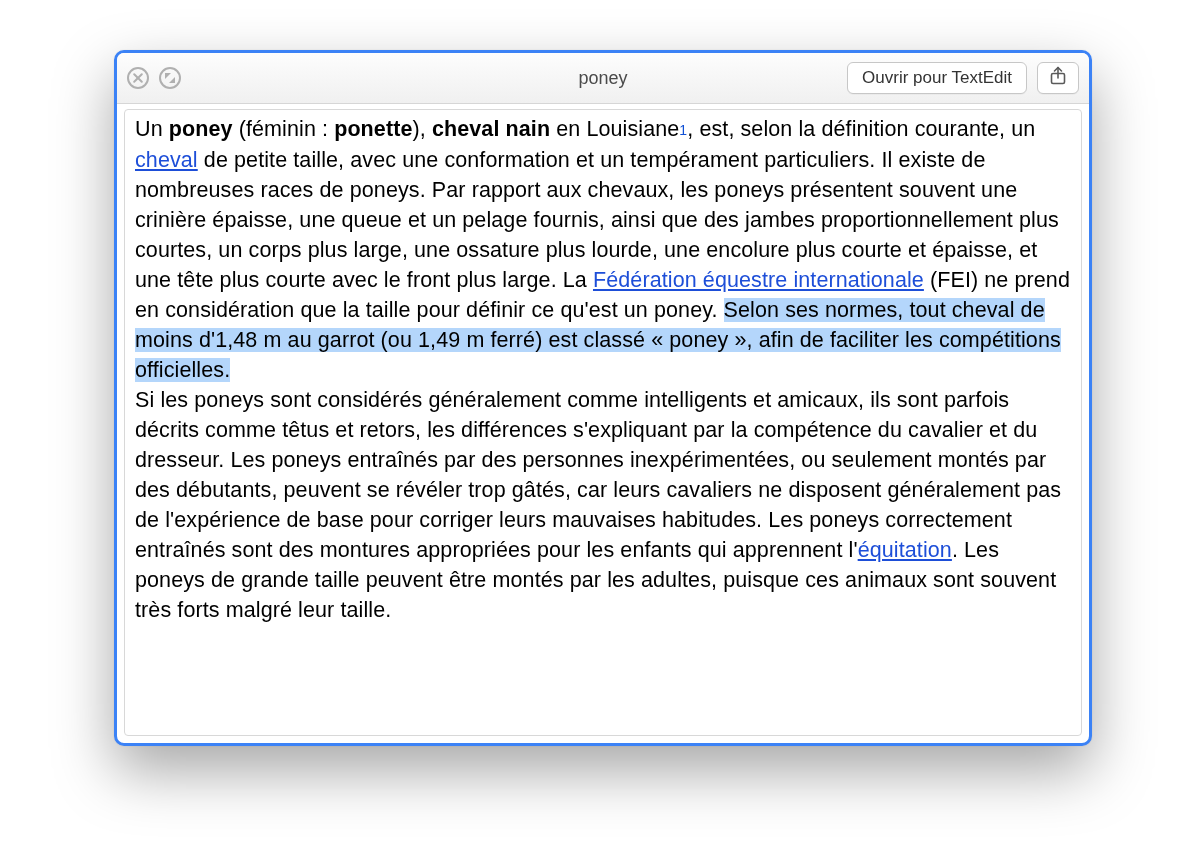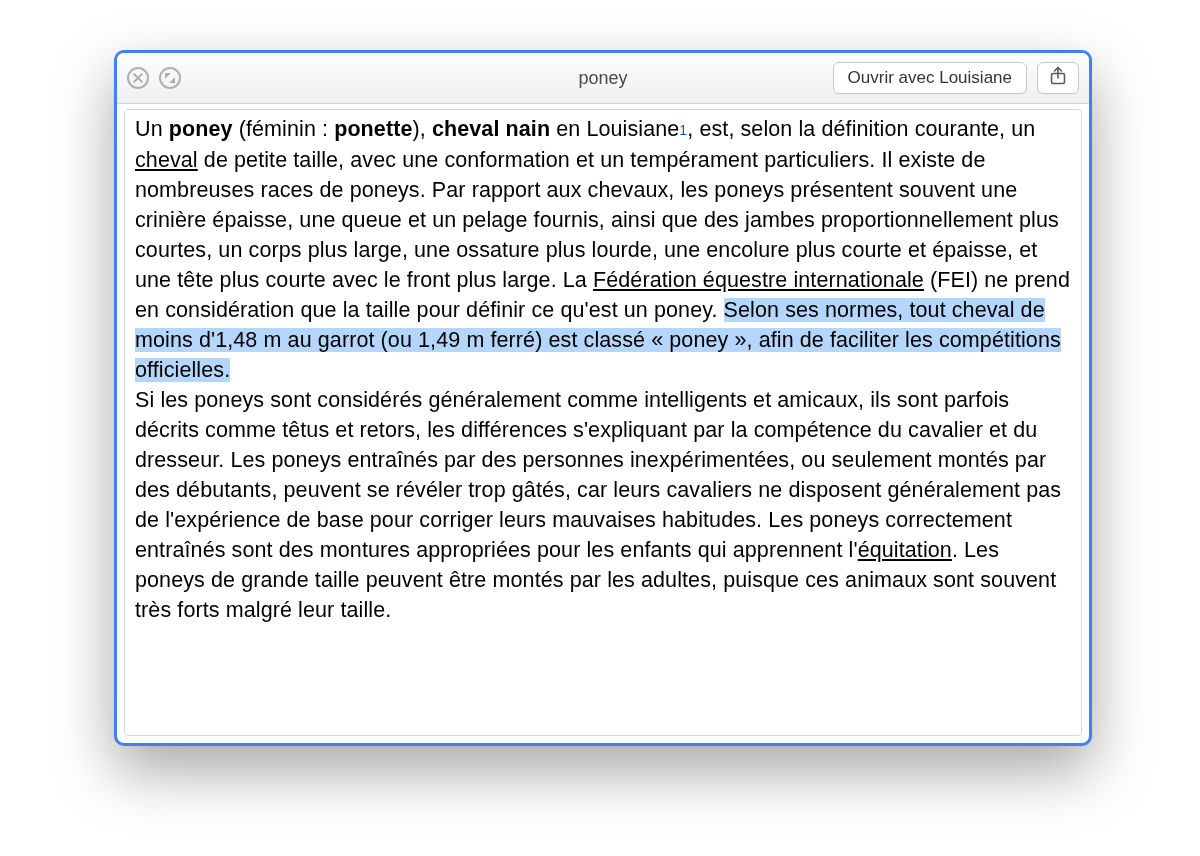--- a/index.html
+++ b/index.html
@@ -98,21 +98,21 @@
     box-sizing: border-box;
   }
   .doc {
     font-size: 21.5px;
     line-height: 30px;
     color: #000000;
     font-family: "Helvetica Neue", Helvetica, Arial, sans-serif;
     letter-spacing: 0.1px;
   }
   .doc a {
-    color: #000000;
+    color: #1d4ed8;
     text-decoration: underline;
   }
   .doc strong { font-weight: 700; }
   .ref {
     color: #0f4fd4;
     font-size: 14px;
     vertical-align: 1px;
   }
   .sel {
     background: #b4d6fb;
@@ -138,21 +138,21 @@
           <path d="M6 12 L6 6 L12 6 Z" fill="#b0b0b0"></path>
           <path d="M16 10 L16 16 L10 16 Z" fill="#b0b0b0"></path>
         </svg>
       </span>
     </div>
 
     <div class="tb-title">poney</div>
 
     <div class="tb-right">
       <div class="mac-button">
-        <span>Ouvrir avec Louisiane</span>
+        <span>Ouvrir pour TextEdit</span>
       </div>
       <div class="mac-button icon-only">
         <span>
           <svg width="18" height="20" viewBox="0 0 18 20">
             <rect x="2.5" y="7.5" width="13" height="10" rx="1.5" fill="none" stroke="#5a5a5a" stroke-width="1.6"></rect>
             <line x1="9" y1="1.5" x2="9" y2="12" stroke="#5a5a5a" stroke-width="1.6" stroke-linecap="round"></line>
             <polyline points="5.5,5 9,1.5 12.5,5" fill="none" stroke="#5a5a5a" stroke-width="1.6" stroke-linecap="round" stroke-linejoin="round"></polyline>
           </svg>
         </span>
       </div>

